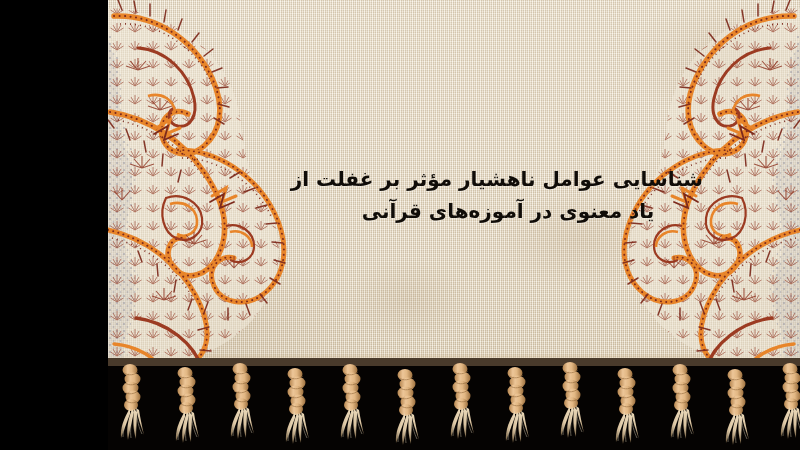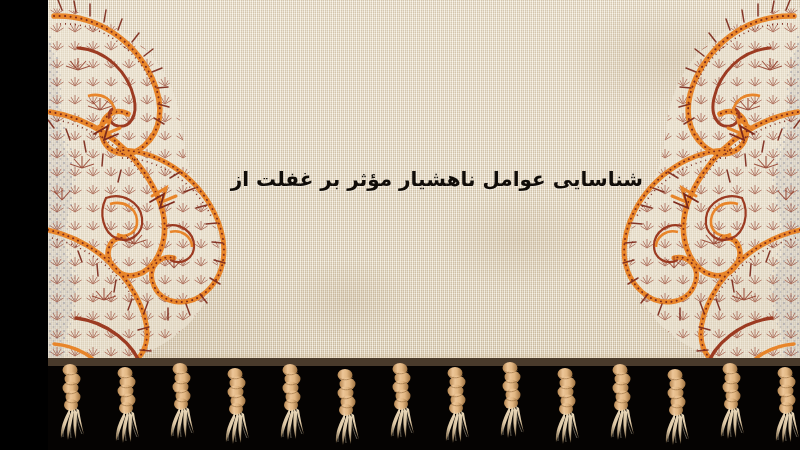--- a/index.html
+++ b/index.html
@@ -1,21 +1,21 @@
 <!DOCTYPE html>
 <html lang="fa" dir="rtl"><head>
 <meta charset="utf-8">
 <title>Persian Embroidered Banner</title>
 <style>
   html,body{margin:0;padding:0;background:#000;}
   body{font-family:"DejaVu Sans","Liberation Sans",sans-serif;}
 
   #stage{
     position:relative;
-    width:752px;height:450px;
+    width:692px;height:450px;
     overflow:hidden;
     background:#f0abfc;
   }
 
   
   .cloth{
     position:absolute;left:0;top:0;width:800px;height:374px;
     background-color:#e2d8c6;
     background-image:
       
@@ -359,20 +359,21 @@
       <path d="M34,168 L34,156 M34,168 L26,159 M34,168 L42,159 M34,168 L22,164 M34,168 L46,164"></path>
       <path d="M86,244 L86,232 M86,244 L78,235 M86,244 L94,235 M86,244 L74,240 M86,244 L98,240"></path>
       <path d="M56,300 L56,288 M56,300 L48,291 M56,300 L64,291 M56,300 L44,296 M56,300 L68,296"></path>
       <path d="M126,268 L126,256 M126,268 L118,259 M126,268 L134,259"></path>
       <path d="M14,200 L14,188 M14,200 L6,191 M14,200 L22,191"></path>
     </g>
   </svg>
 
   <div class="title-block">
     <div class="title-line">شناسایی عوامل ناهشیار مؤثر بر غفلت از</div>
+    <div class="title-line">یاد معنوی در آموزه‌های قرآنی</div>
   </div>
 
   <svg class="fringe" viewBox="0 0 800 92" preserveAspectRatio="none">
     <defs>
       <linearGradient id="cordG" x1="0" y1="0" x2="1" y2="0">
         <stop offset="0%" stop-color="#b5854f"></stop>
         <stop offset="35%" stop-color="#edc698"></stop>
         <stop offset="62%" stop-color="#e2b783"></stop>
         <stop offset="100%" stop-color="#9e713f"></stop>
       </linearGradient>

